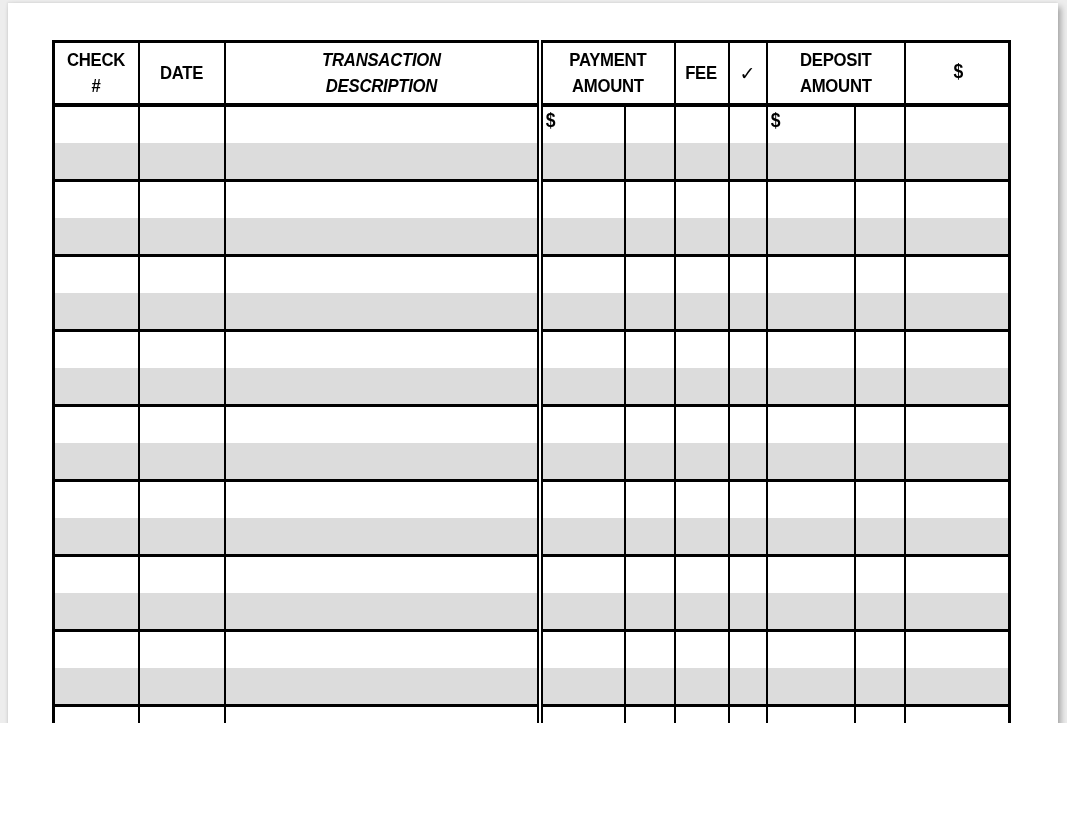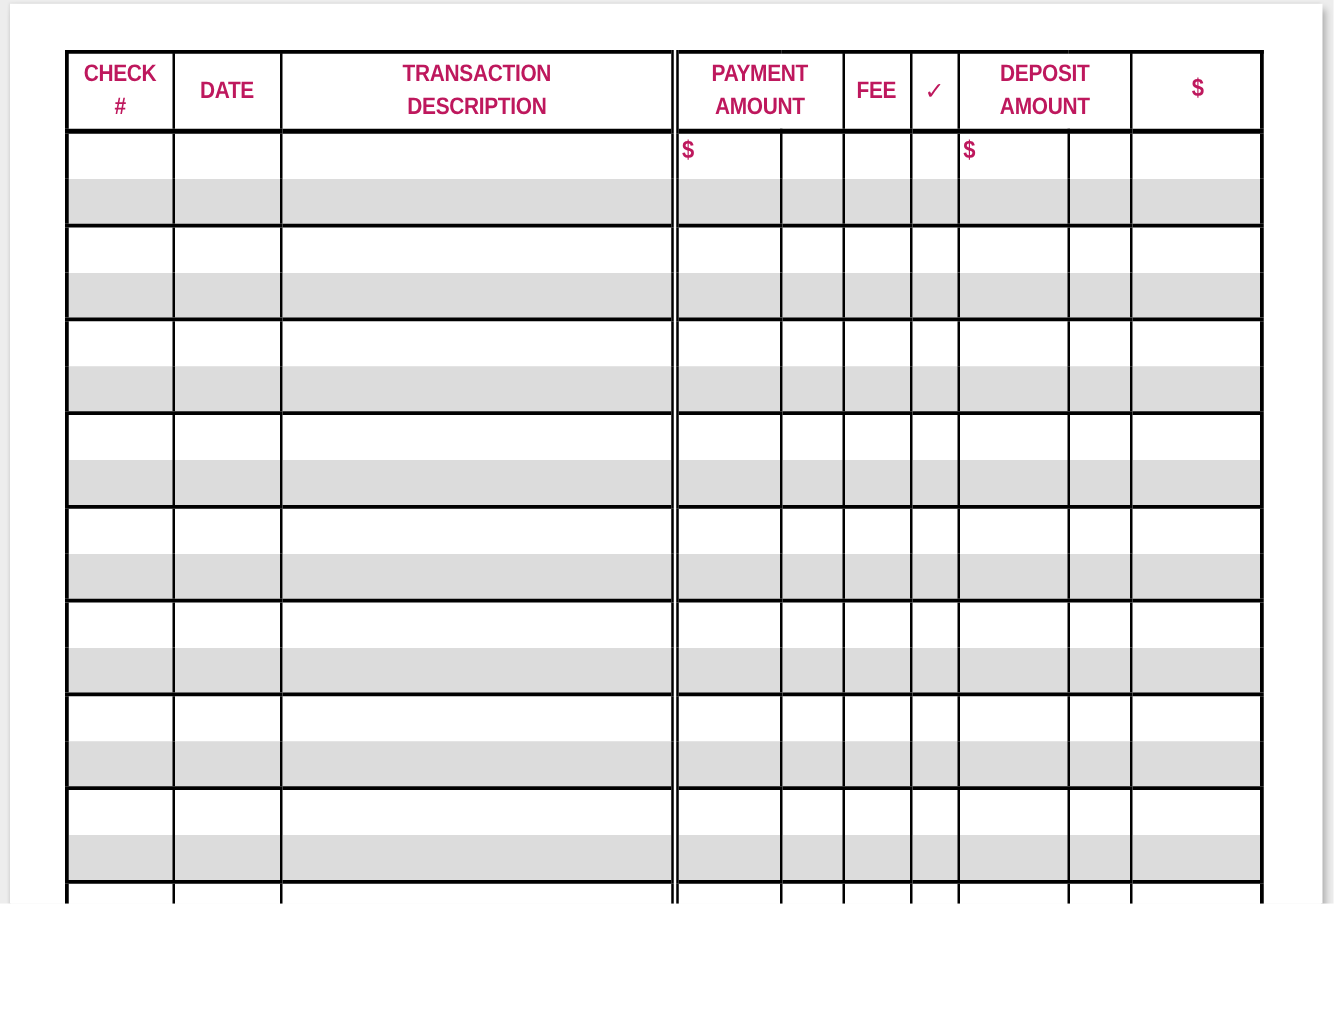--- a/index.html
+++ b/index.html
@@ -3,21 +3,21 @@
 <meta charset="utf-8">
 <style>
   html, body { margin: 0; padding: 0; }
   .stage {
     position: relative;
     width: 1067px;
     height: 723px;
     background: #ededed;
     overflow: hidden;
     font-family: "Liberation Sans", "DejaVu Sans", sans-serif;
-    color: #be185d;
+    color: #000000;
   }
   .paper {
     position: absolute;
     left: 8px;
     top: 3px;
     width: 1050px;
     height: 815px;
     background: #ffffff;
     box-shadow: 3px 4px 6px rgba(0,0,0,0.30), -1px -1px 2px rgba(0,0,0,0.06);
   }
@@ -40,21 +40,21 @@
     height: 60px;
     border-bottom: 4px solid #000;
     text-align: center;
     vertical-align: middle;
     font-size: 19px;
     font-weight: bold;
   }
   .register tbody td { height: 36px; }
   tr.shaded td { background: #dcdcdc; }
   tr.block-end td { border-bottom: 3px solid #000; }
-  .c-desc { border-left: 6px double #000; border-right: 6px double #000; }
+  .c-desc { border-left: 6px double #000; border-right: 6px double #000; font-style: italic; }
   .c-depmain { border-left: 5px solid #000; }
   .hdr {
     display: inline-block;
     transform: scaleX(0.88);
     transform-origin: 50% 50%;
     line-height: 26px;
     letter-spacing: -0.3px;
     white-space: nowrap;
   }
   .hline { display: block; }

